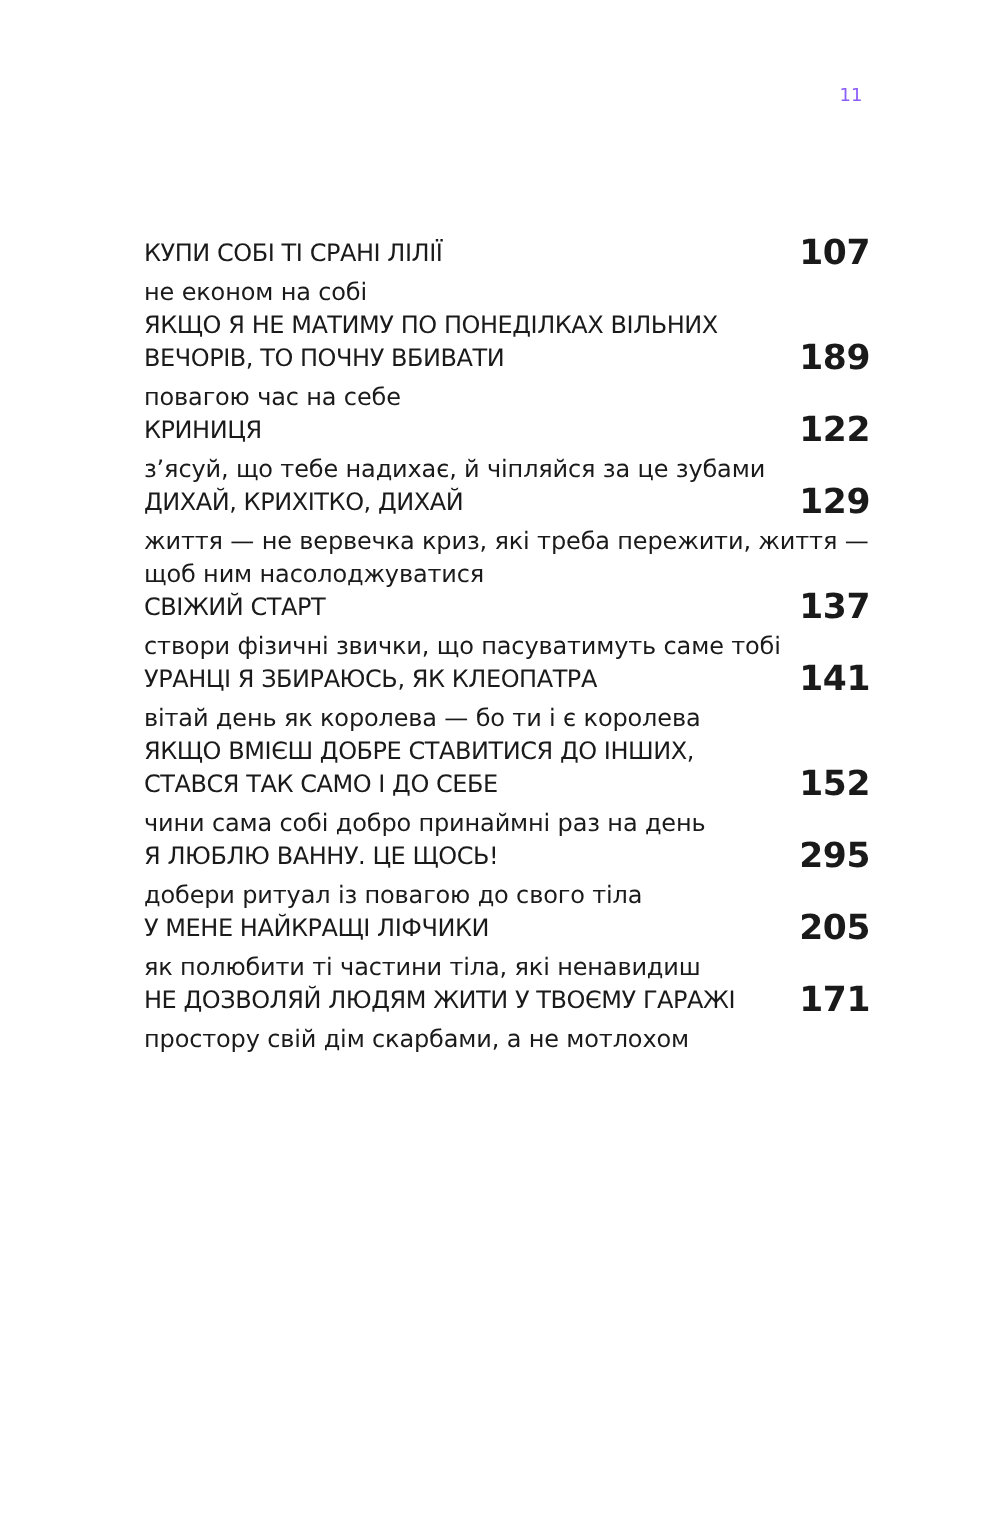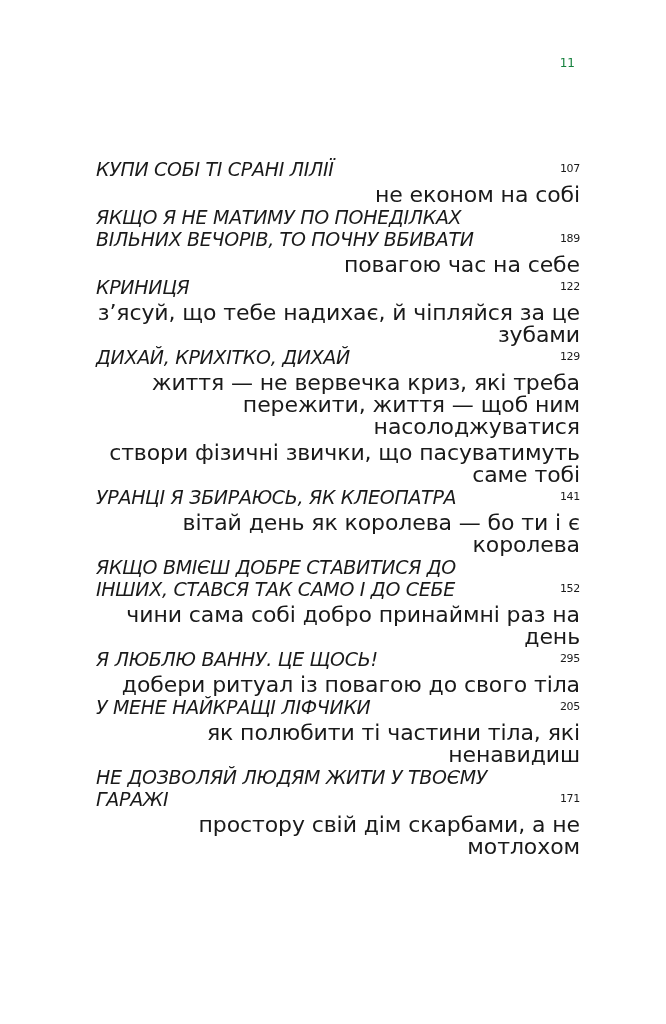--- a/index.html
+++ b/index.html
@@ -13,57 +13,56 @@
       position: relative;
       overflow: hidden;
       font-family: "DejaVu Sans", "Liberation Sans", sans-serif;
       color: #1a1a1a;
     }
     .page-number {
       position: absolute;
       top: 56px;
       right: 91px;
       font-size: 12px;
-      color: #15803d;
+      color: #8b5cf6;
     }
     .toc {
       position: absolute;
       left: 96px;
       width: 484px;
       top: 158px;
     }
     .entry {
       position: relative;
     }
     .entry-title-row {
       display: flex;
       justify-content: space-between;
       align-items: flex-end;
     }
     .entry-title {
-      font-size: 19px;
+      font-size: 16px;
       line-height: 22px;
       letter-spacing: -0.3px;
       max-width: 420px;
       text-transform: uppercase;
-      font-style: italic;
     }
     .entry-page {
-      font-size: 11px;
+      font-size: 23px;
       line-height: 22px;
       letter-spacing: -0.3px;
       text-align: right;
       min-width: 40px;
+      font-weight: bold;
     }
     .entry-subtitle {
-      font-size: 22px;
+      font-size: 16px;
       line-height: 22px;
       letter-spacing: -0.1px;
       margin-top: 4px;
-      text-align: right;
     }
     .entry + .entry {
     }
     .entry.part-gap {
       margin-top: 38px;
     }
   </style>
 </head>
 <body>
 
@@ -98,20 +97,24 @@
   <div class="entry">
     <div class="entry-title-row">
       <div class="entry-title">ДИХАЙ, КРИХІТКО, ДИХАЙ</div>
       <div class="entry-page">129</div>
     </div>
     <div class="entry-subtitle">життя — не вервечка криз, які треба пережити, життя — щоб ним насолоджуватися</div>
   </div>
 
 
   <div class="entry">
+    <div class="entry-title-row">
+      <div class="entry-title">СВІЖИЙ СТАРТ</div>
+      <div class="entry-page">137</div>
+    </div>
     <div class="entry-subtitle">створи фізичні звички, що пасуватимуть саме тобі</div>
   </div>
 
   <div class="entry">
     <div class="entry-title-row">
       <div class="entry-title">УРАНЦІ Я ЗБИРАЮСЬ, ЯК КЛЕОПАТРА</div>
       <div class="entry-page">141</div>
     </div>
     <div class="entry-subtitle">вітай день як королева — бо ти і є королева</div>
   </div>

